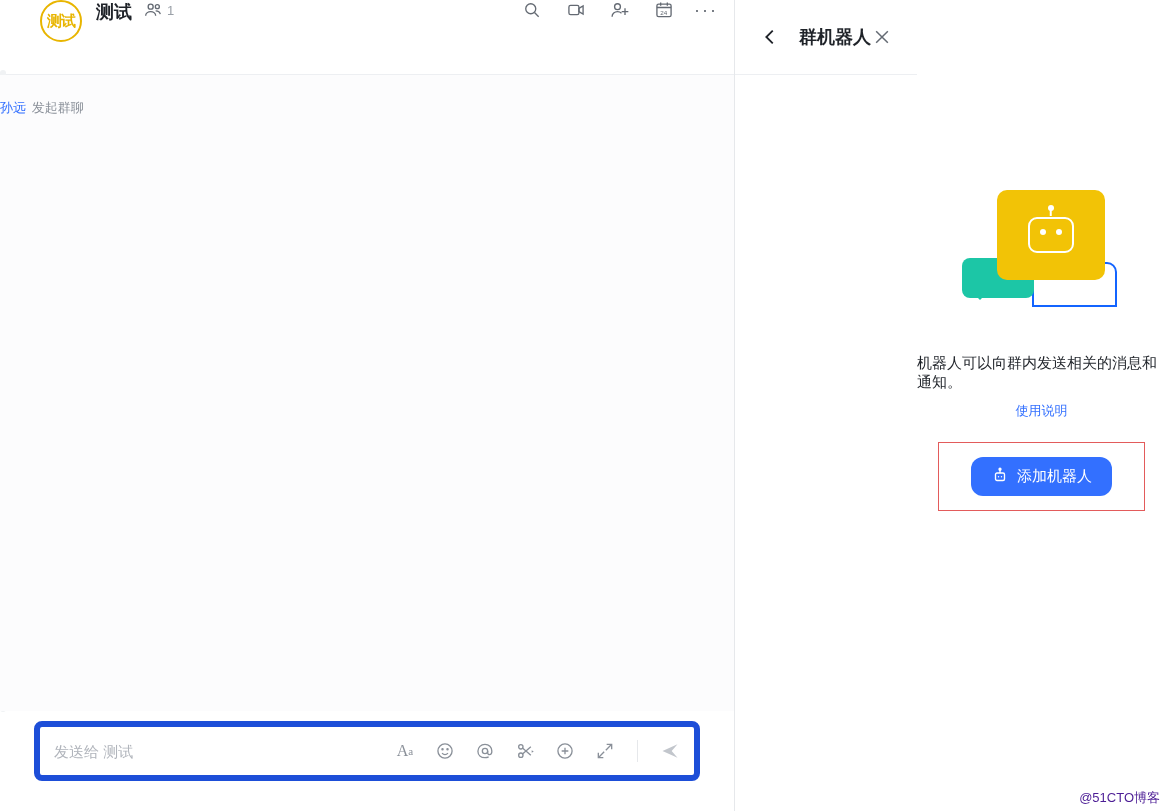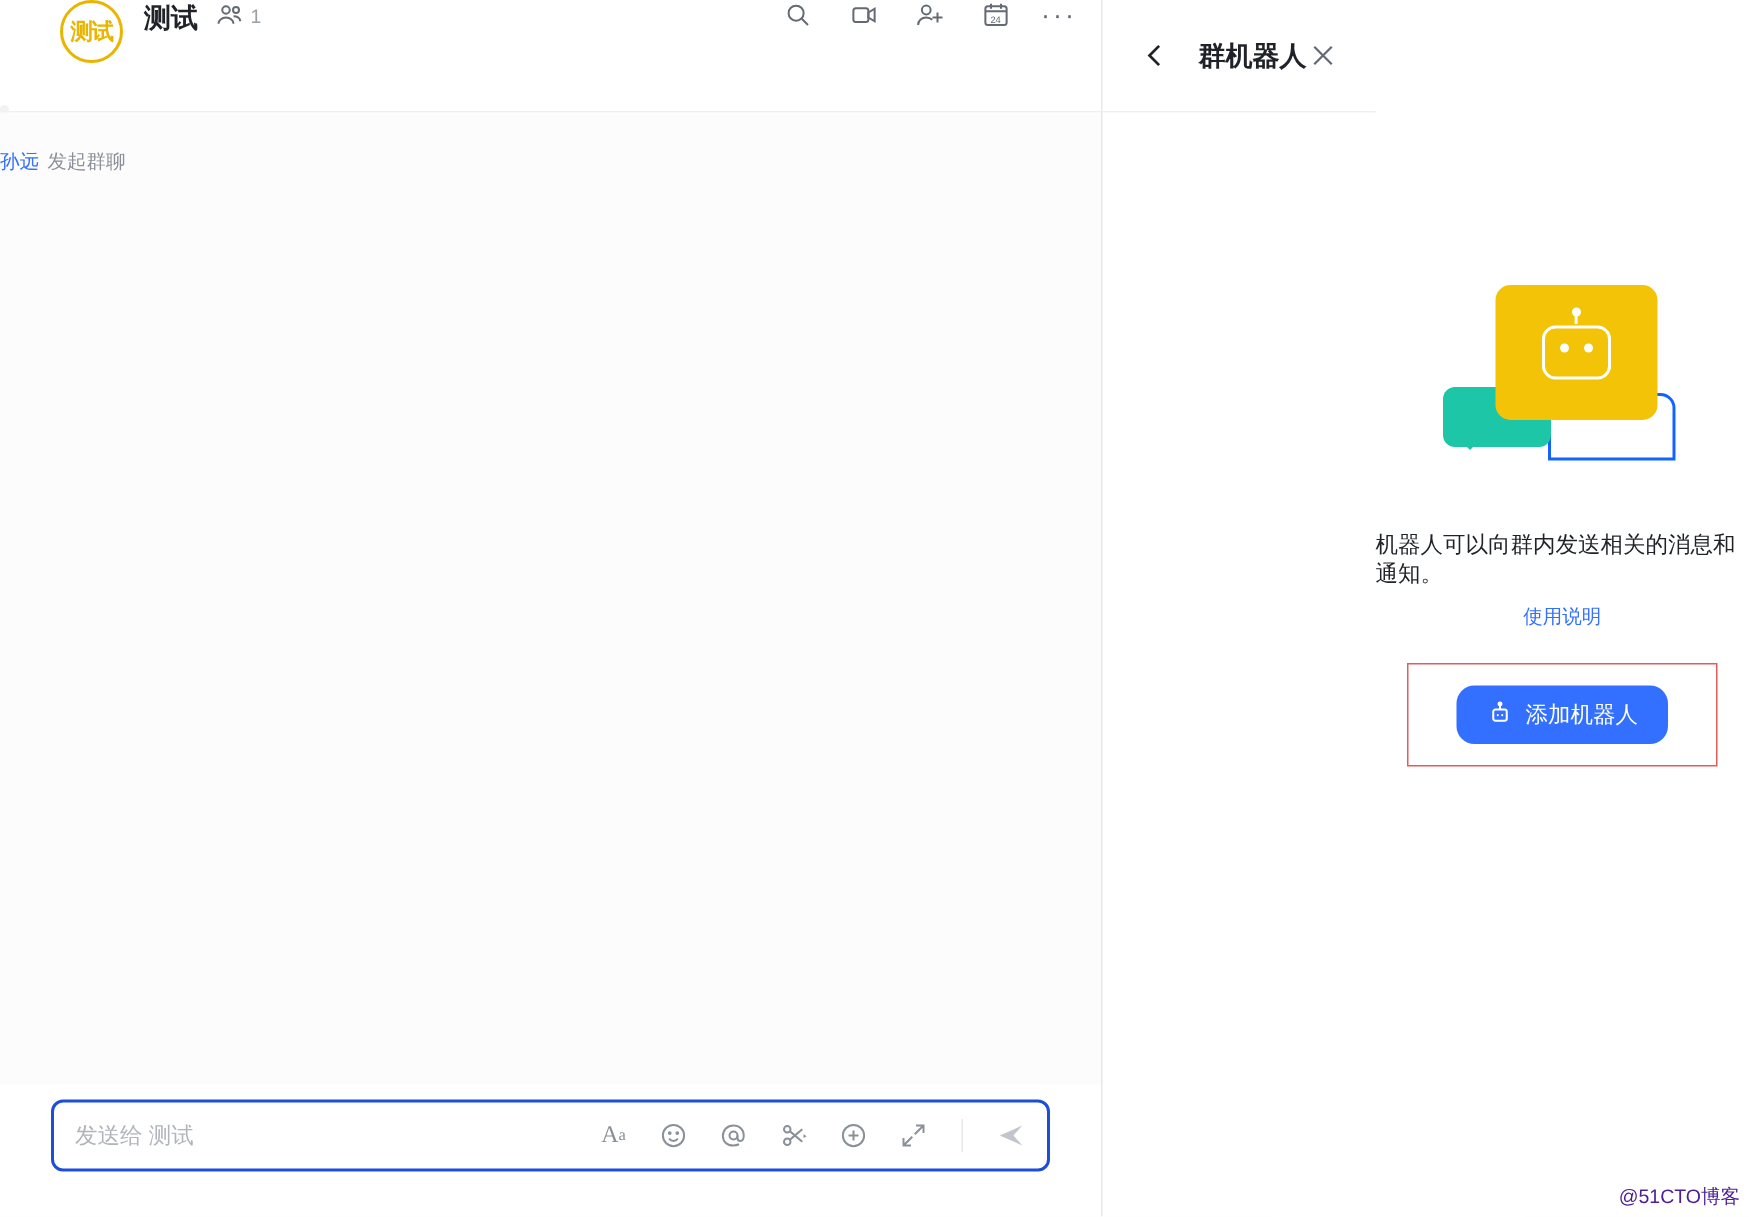--- a/index.html
+++ b/index.html
@@ -22,22 +22,22 @@
     .ic.more { font-size: 18px; letter-spacing: 2px; color: #646a73; margin-left: -2px; }
 
     .chat-body { flex: 1; background: #fcfcfd; position: relative; }
     .system-msg { padding: 24px 0; font-size: 13px; }
     .system-msg .link { color: #3370ff; cursor: pointer; }
     .system-msg .txt { color: #8a9099; margin-left: 2px; }
     .left-rail { position: absolute; left: 0; top: 70px; width: 6px; height: 642px; background: #f0f2f4; border-radius: 3px; }
 
     .composer-wrap { padding: 10px 34px 30px 34px; }
     .composer {
-      display: flex; align-items: center; height: 48px;
-      border: 2px solid #1d4ed8; border-radius: 8px; padding: 0 14px; justify-content: space-between;
+      display: flex; align-items: center; height: 60px;
+      border: 6px solid #1d4ed8; border-radius: 8px; padding: 0 14px; justify-content: space-between;
     }
     .composer input {
       flex: 1; border: none; outline: none; font-size: 15px; color: #1f2329;
       background: transparent;
     }
     .composer input::placeholder { color: #b0b4bb; }
     .composer-icons { display: flex; align-items: center; gap: 20px; color: #8a9099; }
     .composer-icons .ic svg { stroke: #8a9099; }
     .composer-icons .Aa { font-size: 16px; color: #8a9099; font-family: Georgia, serif; }
     .composer-icons .Aa small { font-size: 11px; }

